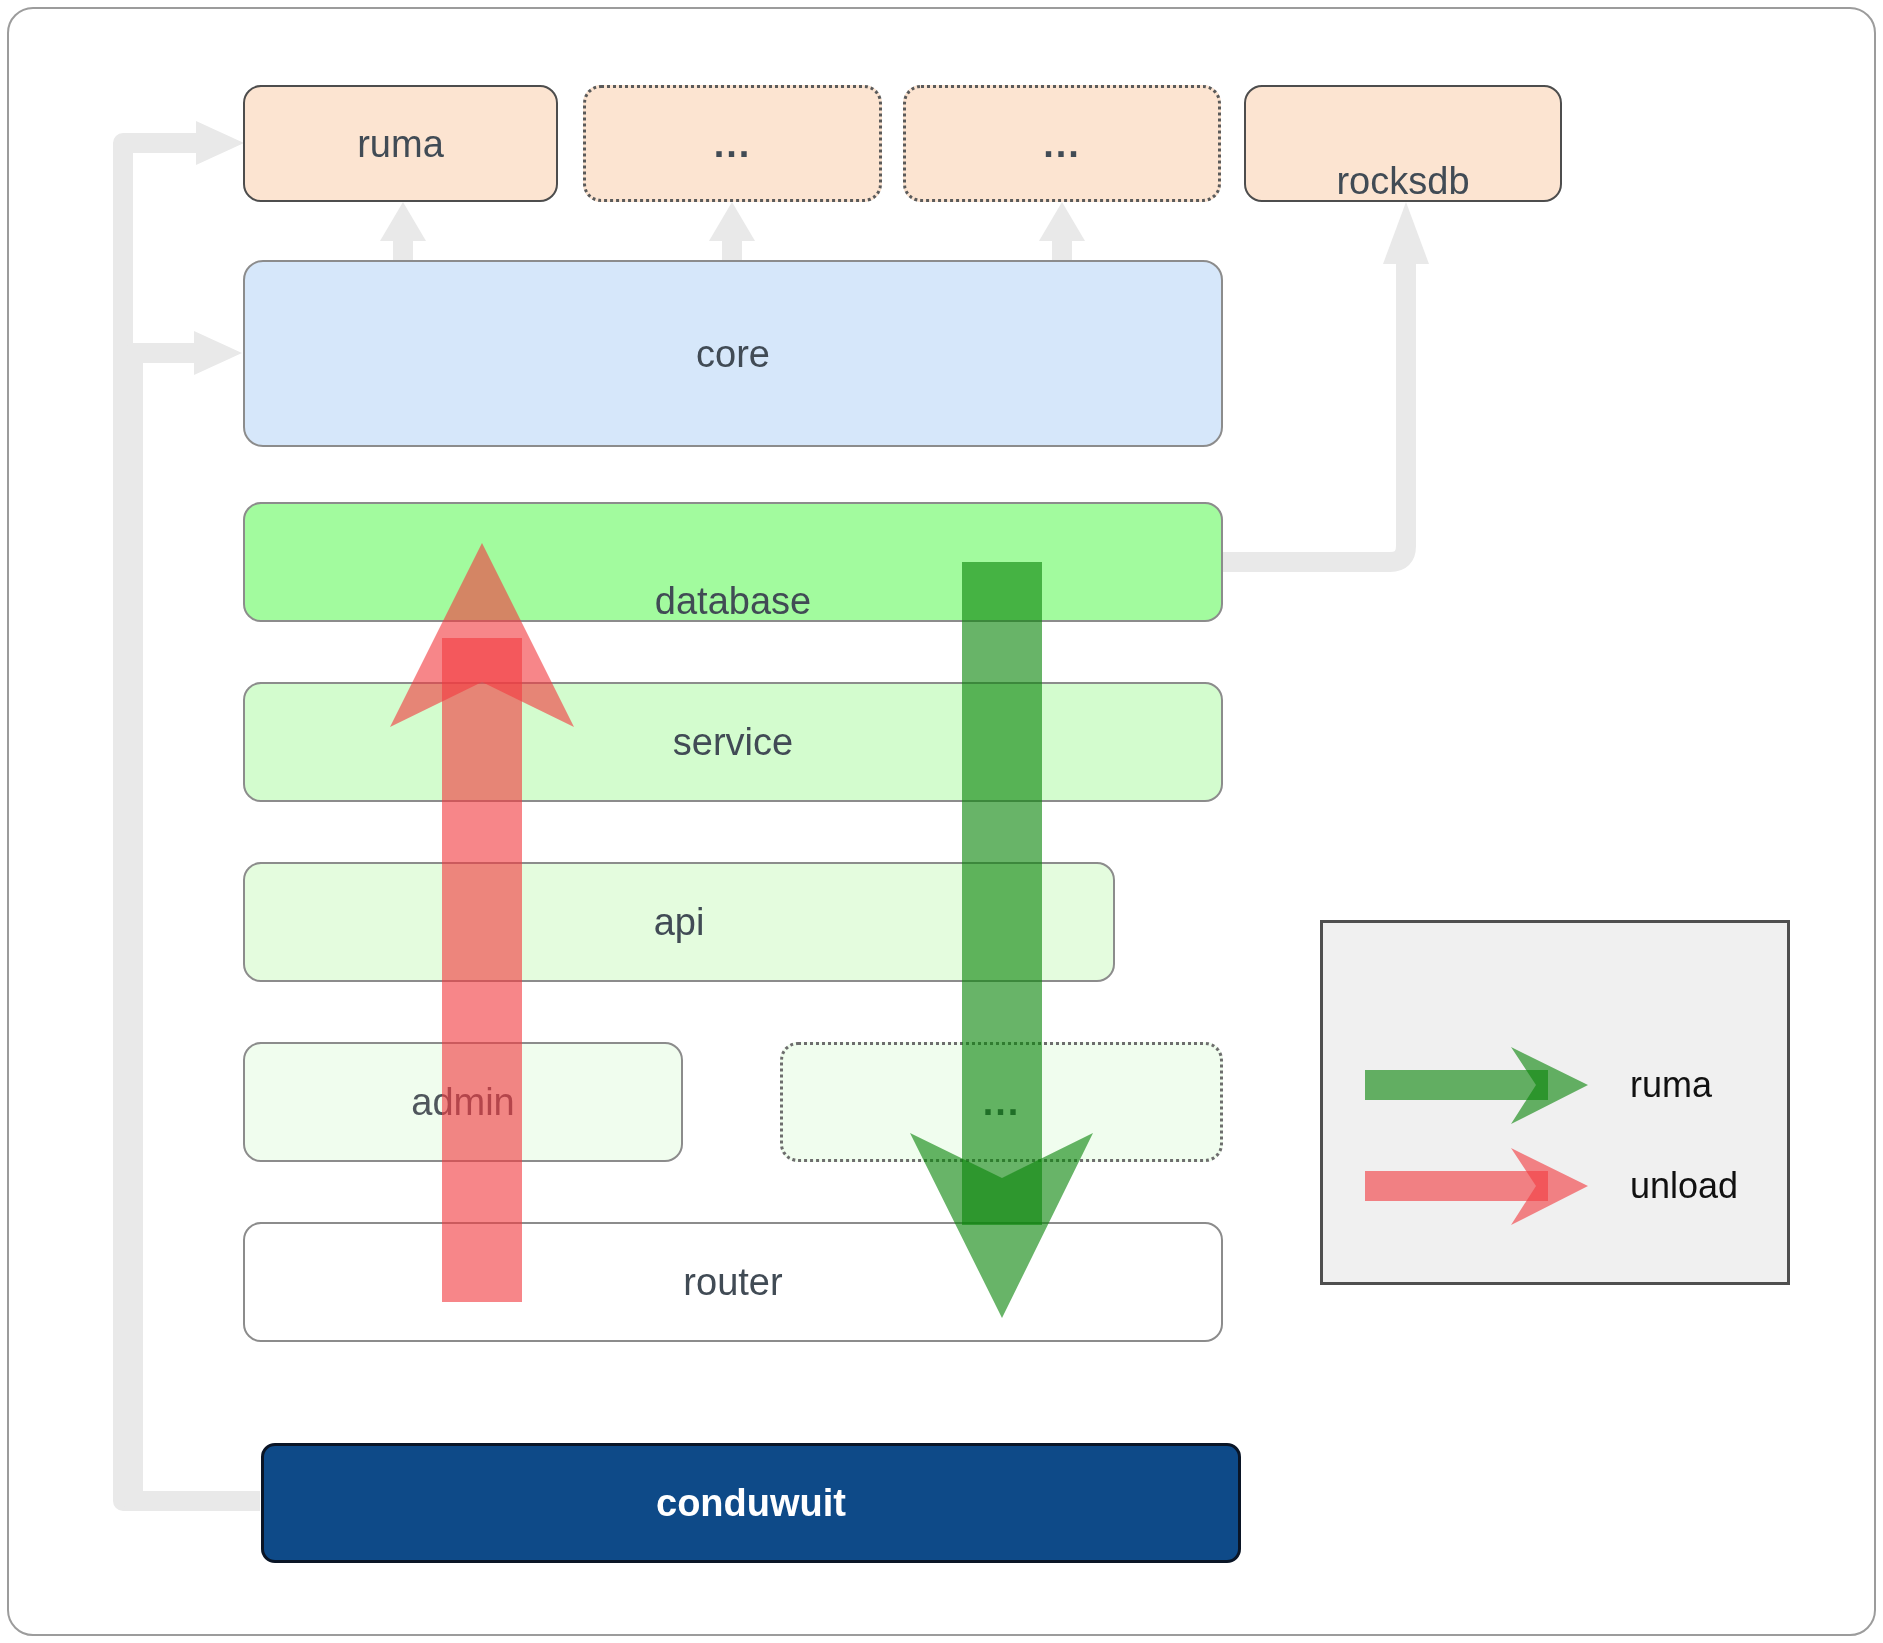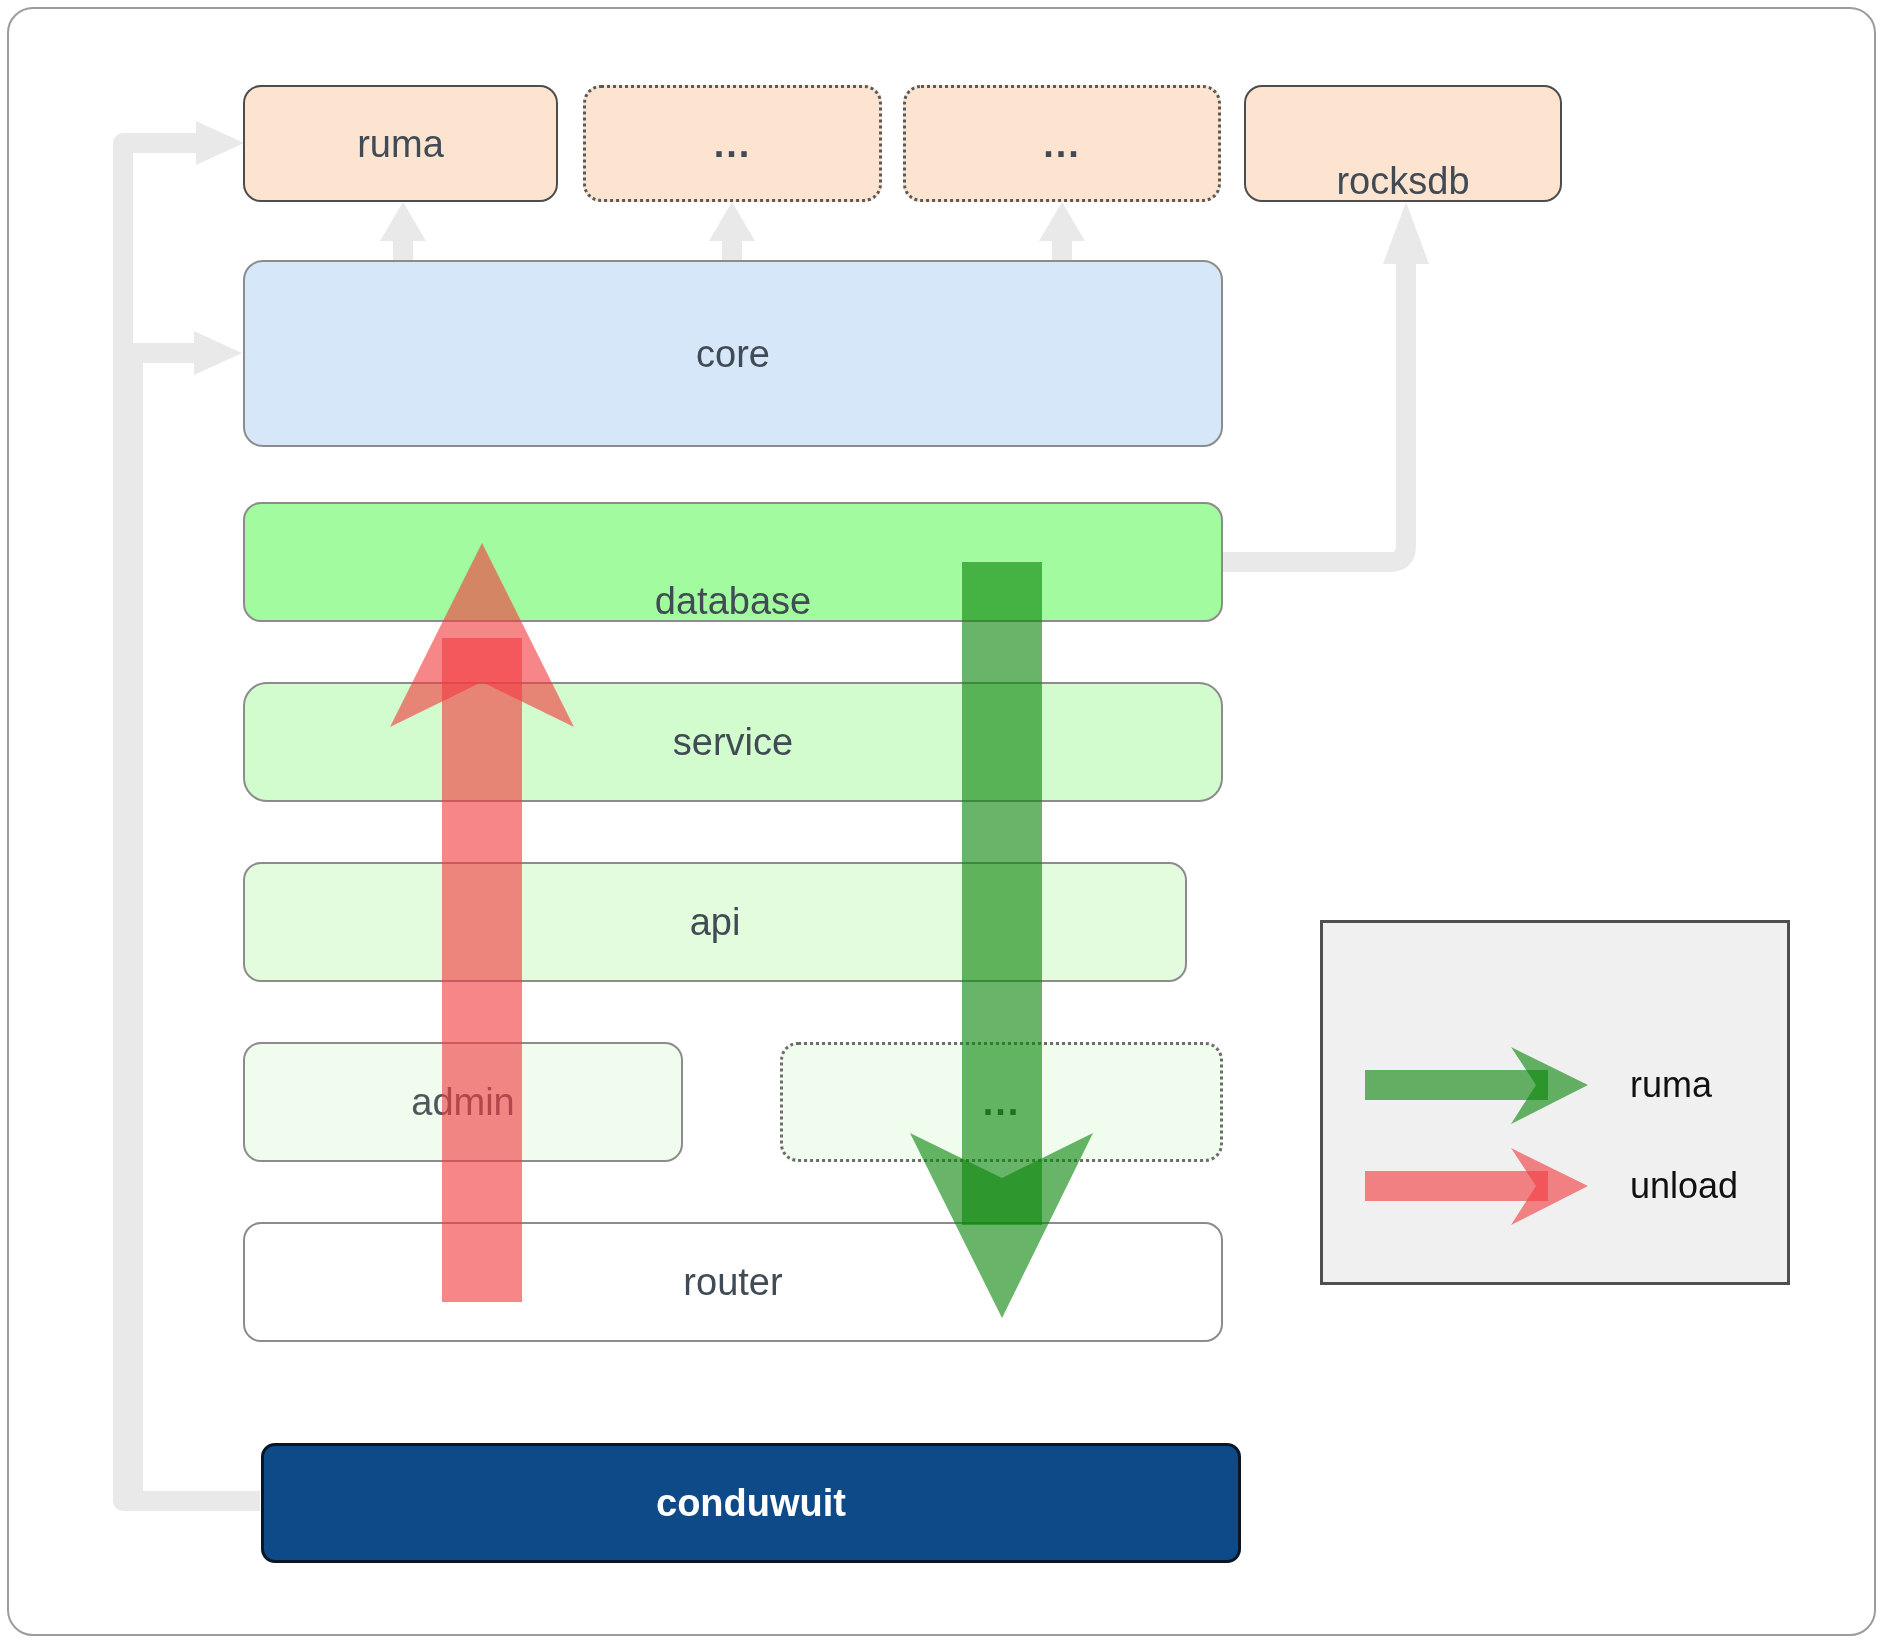--- a/index.html
+++ b/index.html
@@ -24,22 +24,22 @@
   .box .lbl{line-height:1;}
   .peach{background:#fce4d1;border:2px solid #4d4d4d;}
   .peach.dotted{border:3px dotted #5a5a5a;}
   .dots{font-weight:700;letter-spacing:2px;}
   #b-ruma     {left:243px;top:85px;width:315px;height:117px;}
   #b-dots1    {left:583px;top:85px;width:299px;height:117px;}
   #b-dots2    {left:903px;top:85px;width:318px;height:117px;}
   #b-rocksdb  {left:1244px;top:85px;width:318px;height:117px;align-items:flex-end;}
   #b-core     {left:243px;top:260px;width:980px;height:187px;background:#d6e7fa;border-radius:20px;}
   #b-database {left:243px;top:502px;width:980px;height:120px;background:#a2fb9e;align-items:flex-end;}
-  #b-service  {left:243px;top:682px;width:980px;height:120px;background:#d3fcce;border-radius:24px;}
-  #b-api      {left:243px;top:862px;width:944px;height:120px;background:#e4fcde;}
+  #b-service  {left:243px;top:682px;width:980px;height:120px;background:#d3fcce;}
+  #b-api      {left:243px;top:862px;width:872px;height:120px;background:#e4fcde;}
   #b-admin    {left:243px;top:1042px;width:440px;height:120px;background:#f0fdee;color:#4f565c;}
   #b-dots3    {left:780px;top:1042px;width:443px;height:120px;background:#f0fdee;border:3px dotted #6d6d6d;}
   #b-router   {left:243px;top:1222px;width:980px;height:120px;background:#ffffff;}
   #b-conduwuit{left:261px;top:1443px;width:980px;height:120px;background:#0e4a88;
                border:3px solid #0a1526;border-radius:14px;color:#ffffff;font-weight:600;}
   
   #legend{
     position:absolute;left:1320px;top:920px;width:470px;height:365px;box-sizing:border-box;
     background:#f0f0f0;border:3px solid #4f4f4f;z-index:2;
   }

